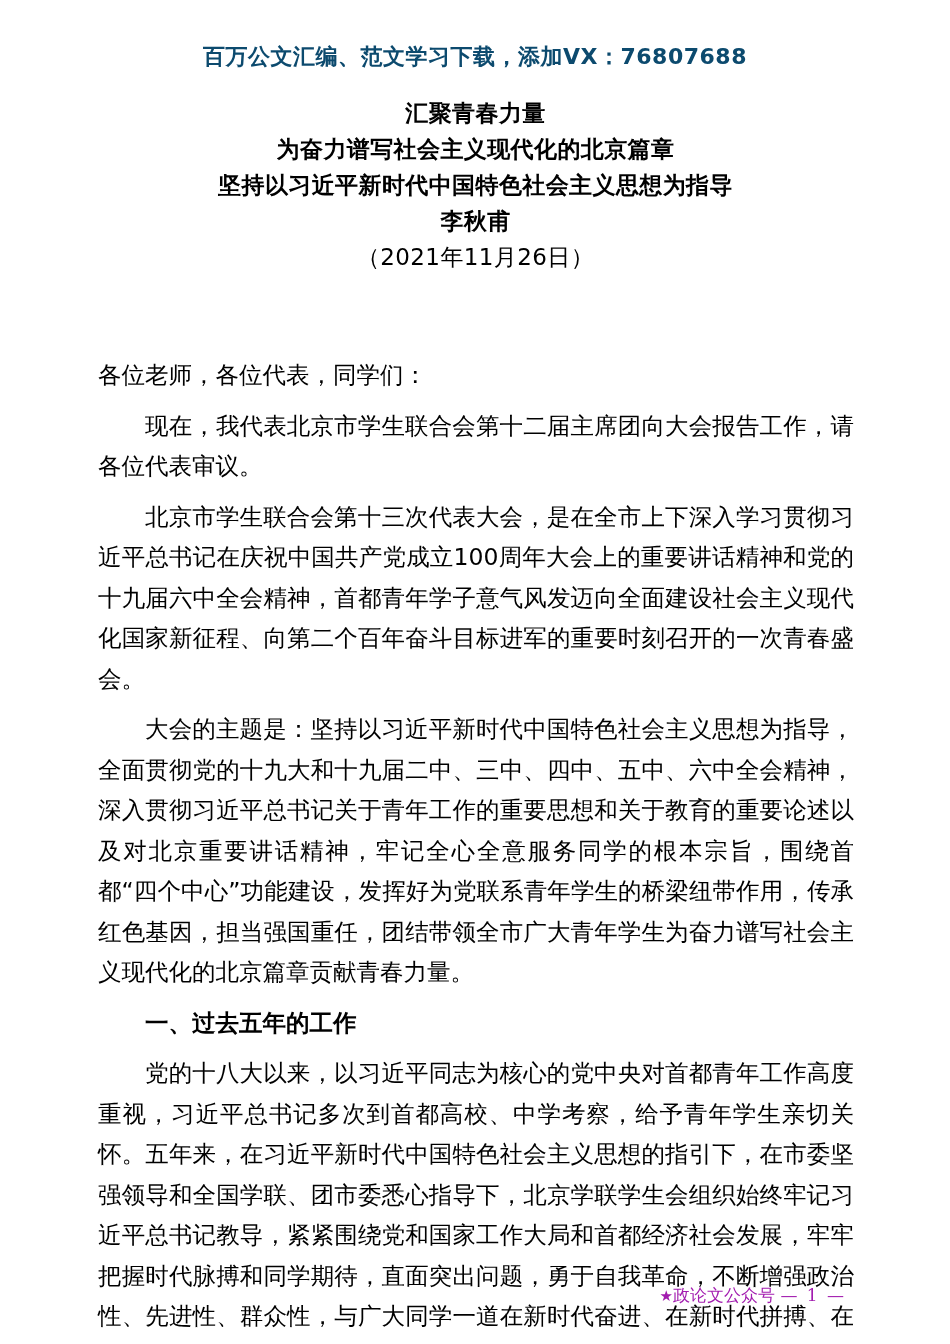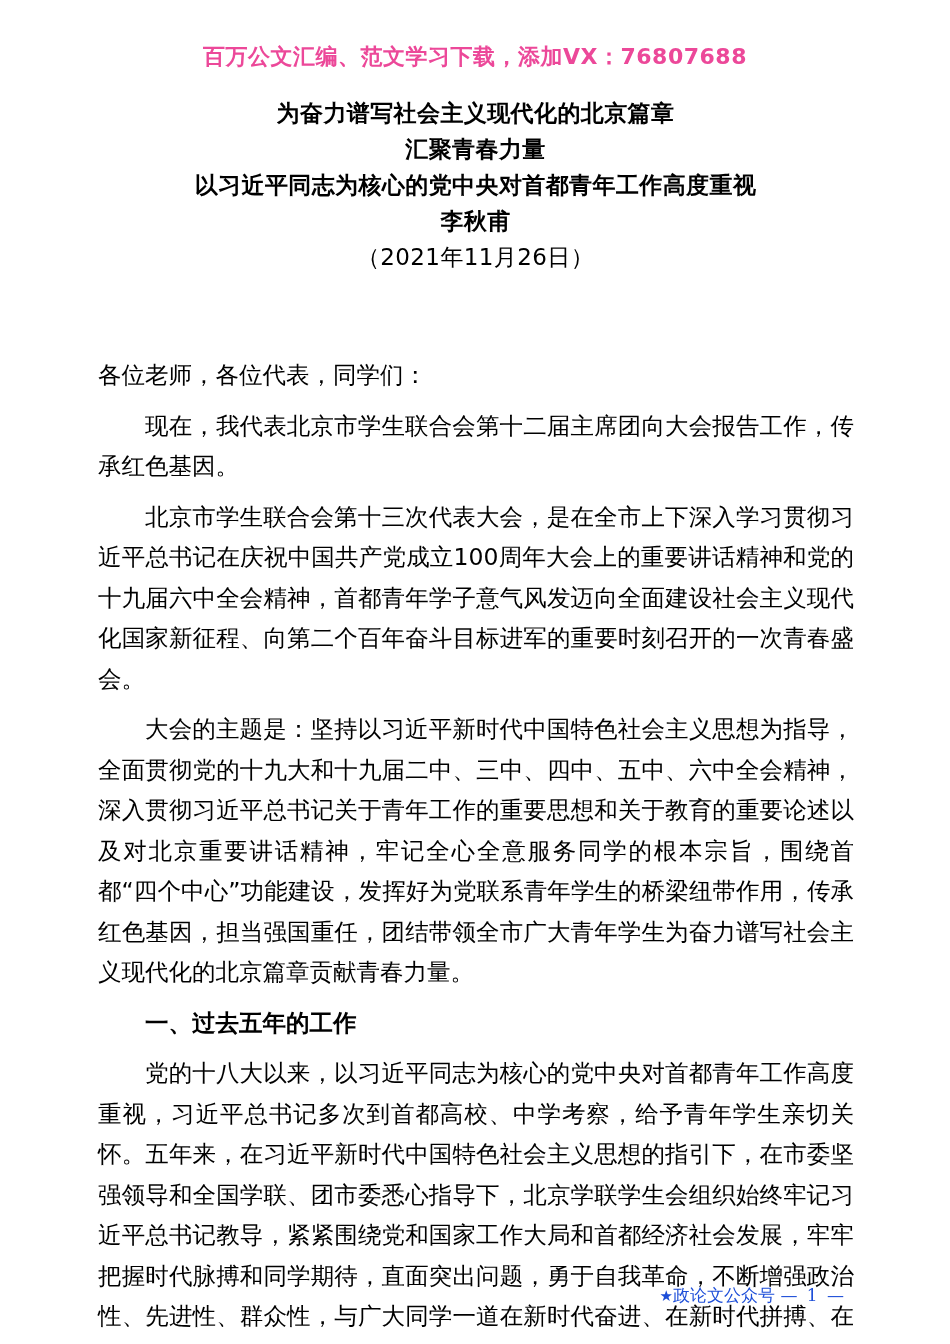--- a/index.html
+++ b/index.html
@@ -24,21 +24,21 @@
     background: #ffffff;
   }
 
   
   .watermark {
     position: absolute;
     left: 0;
     top: 42px;
     width: 950px;
     text-align: center;
-    color: #ec4899;
+    color: #0c4a6e;
     font-size: 22px;
     font-weight: 700;
     letter-spacing: 0.5px;
     line-height: 30px;
     white-space: nowrap;
   }
 
   
   .title-block {
     position: absolute;
@@ -99,48 +99,48 @@
   .footer {
     position: absolute;
     left: 0;
     top: 1283px;
     width: 846px;
     text-align: right;
     font-family: "DejaVu Serif", "Liberation Serif", serif;
     font-size: 17px;
     line-height: 24px;
     white-space: nowrap;
-    color: #1d4ed8;
+    color: #a21caf;
   }
   .footer .star {
     font-size: 15px;
   }
   .footer .pnum {
     font-family: "DejaVu Serif", "Liberation Serif", serif;
     letter-spacing: 2px;
   }
 </style>
 </head>
 <body>
 
 <div class="page">
 
   <div class="watermark">百万公文汇编、范文学习下载，添加VX：76807688</div>
 
   <div class="title-block">
+    <div class="title-line">汇聚青春力量</div>
     <div class="title-line">为奋力谱写社会主义现代化的北京篇章</div>
-    <div class="title-line">汇聚青春力量</div>
-    <div class="title-line">以习近平同志为核心的党中央对首都青年工作高度重视</div>
+    <div class="title-line">坚持以习近平新时代中国特色社会主义思想为指导</div>
     <div class="byline">李秋甫</div>
     <div class="dateline">（2021年11月26日）</div>
   </div>
 
   <div class="body-block">
     <p class="para">各位老师，各位代表，同学们：</p>
-    <p class="para indent">现在，我代表北京市学生联合会第十二届主席团向大会报告工作，传承红色基因。</p>
+    <p class="para indent">现在，我代表北京市学生联合会第十二届主席团向大会报告工作，请各位代表审议。</p>
     <p class="para indent">北京市学生联合会第十三次代表大会，是在全市上下深入学习贯彻习近平总书记在庆祝中国共产党成立100周年大会上的重要讲话精神和党的十九届六中全会精神，首都青年学子意气风发迈向全面建设社会主义现代化国家新征程、向第二个百年奋斗目标进军的重要时刻召开的一次青春盛会。</p>
     <p class="para indent">大会的主题是：坚持以习近平新时代中国特色社会主义思想为指导，全面贯彻党的十九大和十九届二中、三中、四中、五中、六中全会精神，深入贯彻习近平总书记关于青年工作的重要思想和关于教育的重要论述以及对北京重要讲话精神，牢记全心全意服务同学的根本宗旨，围绕首都“四个中心”功能建设，发挥好为党联系青年学生的桥梁纽带作用，传承红色基因，担当强国重任，团结带领全市广大青年学生为奋力谱写社会主义现代化的北京篇章贡献青春力量。</p>
     <p class="para heading">一、过去五年的工作</p>
     <p class="para indent">党的十八大以来，以习近平同志为核心的党中央对首都青年工作高度重视，习近平总书记多次到首都高校、中学考察，给予青年学生亲切关怀。五年来，在习近平新时代中国特色社会主义思想的指引下，在市委坚强领导和全国学联、团市委悉心指导下，北京学联学生会组织始终牢记习近平总书记教导，紧紧围绕党和国家工作大局和首都经济社会发展，牢牢把握时代脉搏和同学期待，直面突出问题，勇于自我革命，不断增强政治性、先进性、群众性，与广大同学一道在新时代奋进、在新时代拼搏、在新时代建功，学联各项工作焕发新气象、取得新发展、开创新局面。</p>
     <p class="para indent">五年来，我们始终保持和增强政治性，引导广大同学坚定听党话、永远跟</p>
   </div>
 
   <div class="footer">
     <span class="star">★</span><span>政论文公众号</span>&nbsp;<span class="pnum">— 1 —</span>
   </div>

